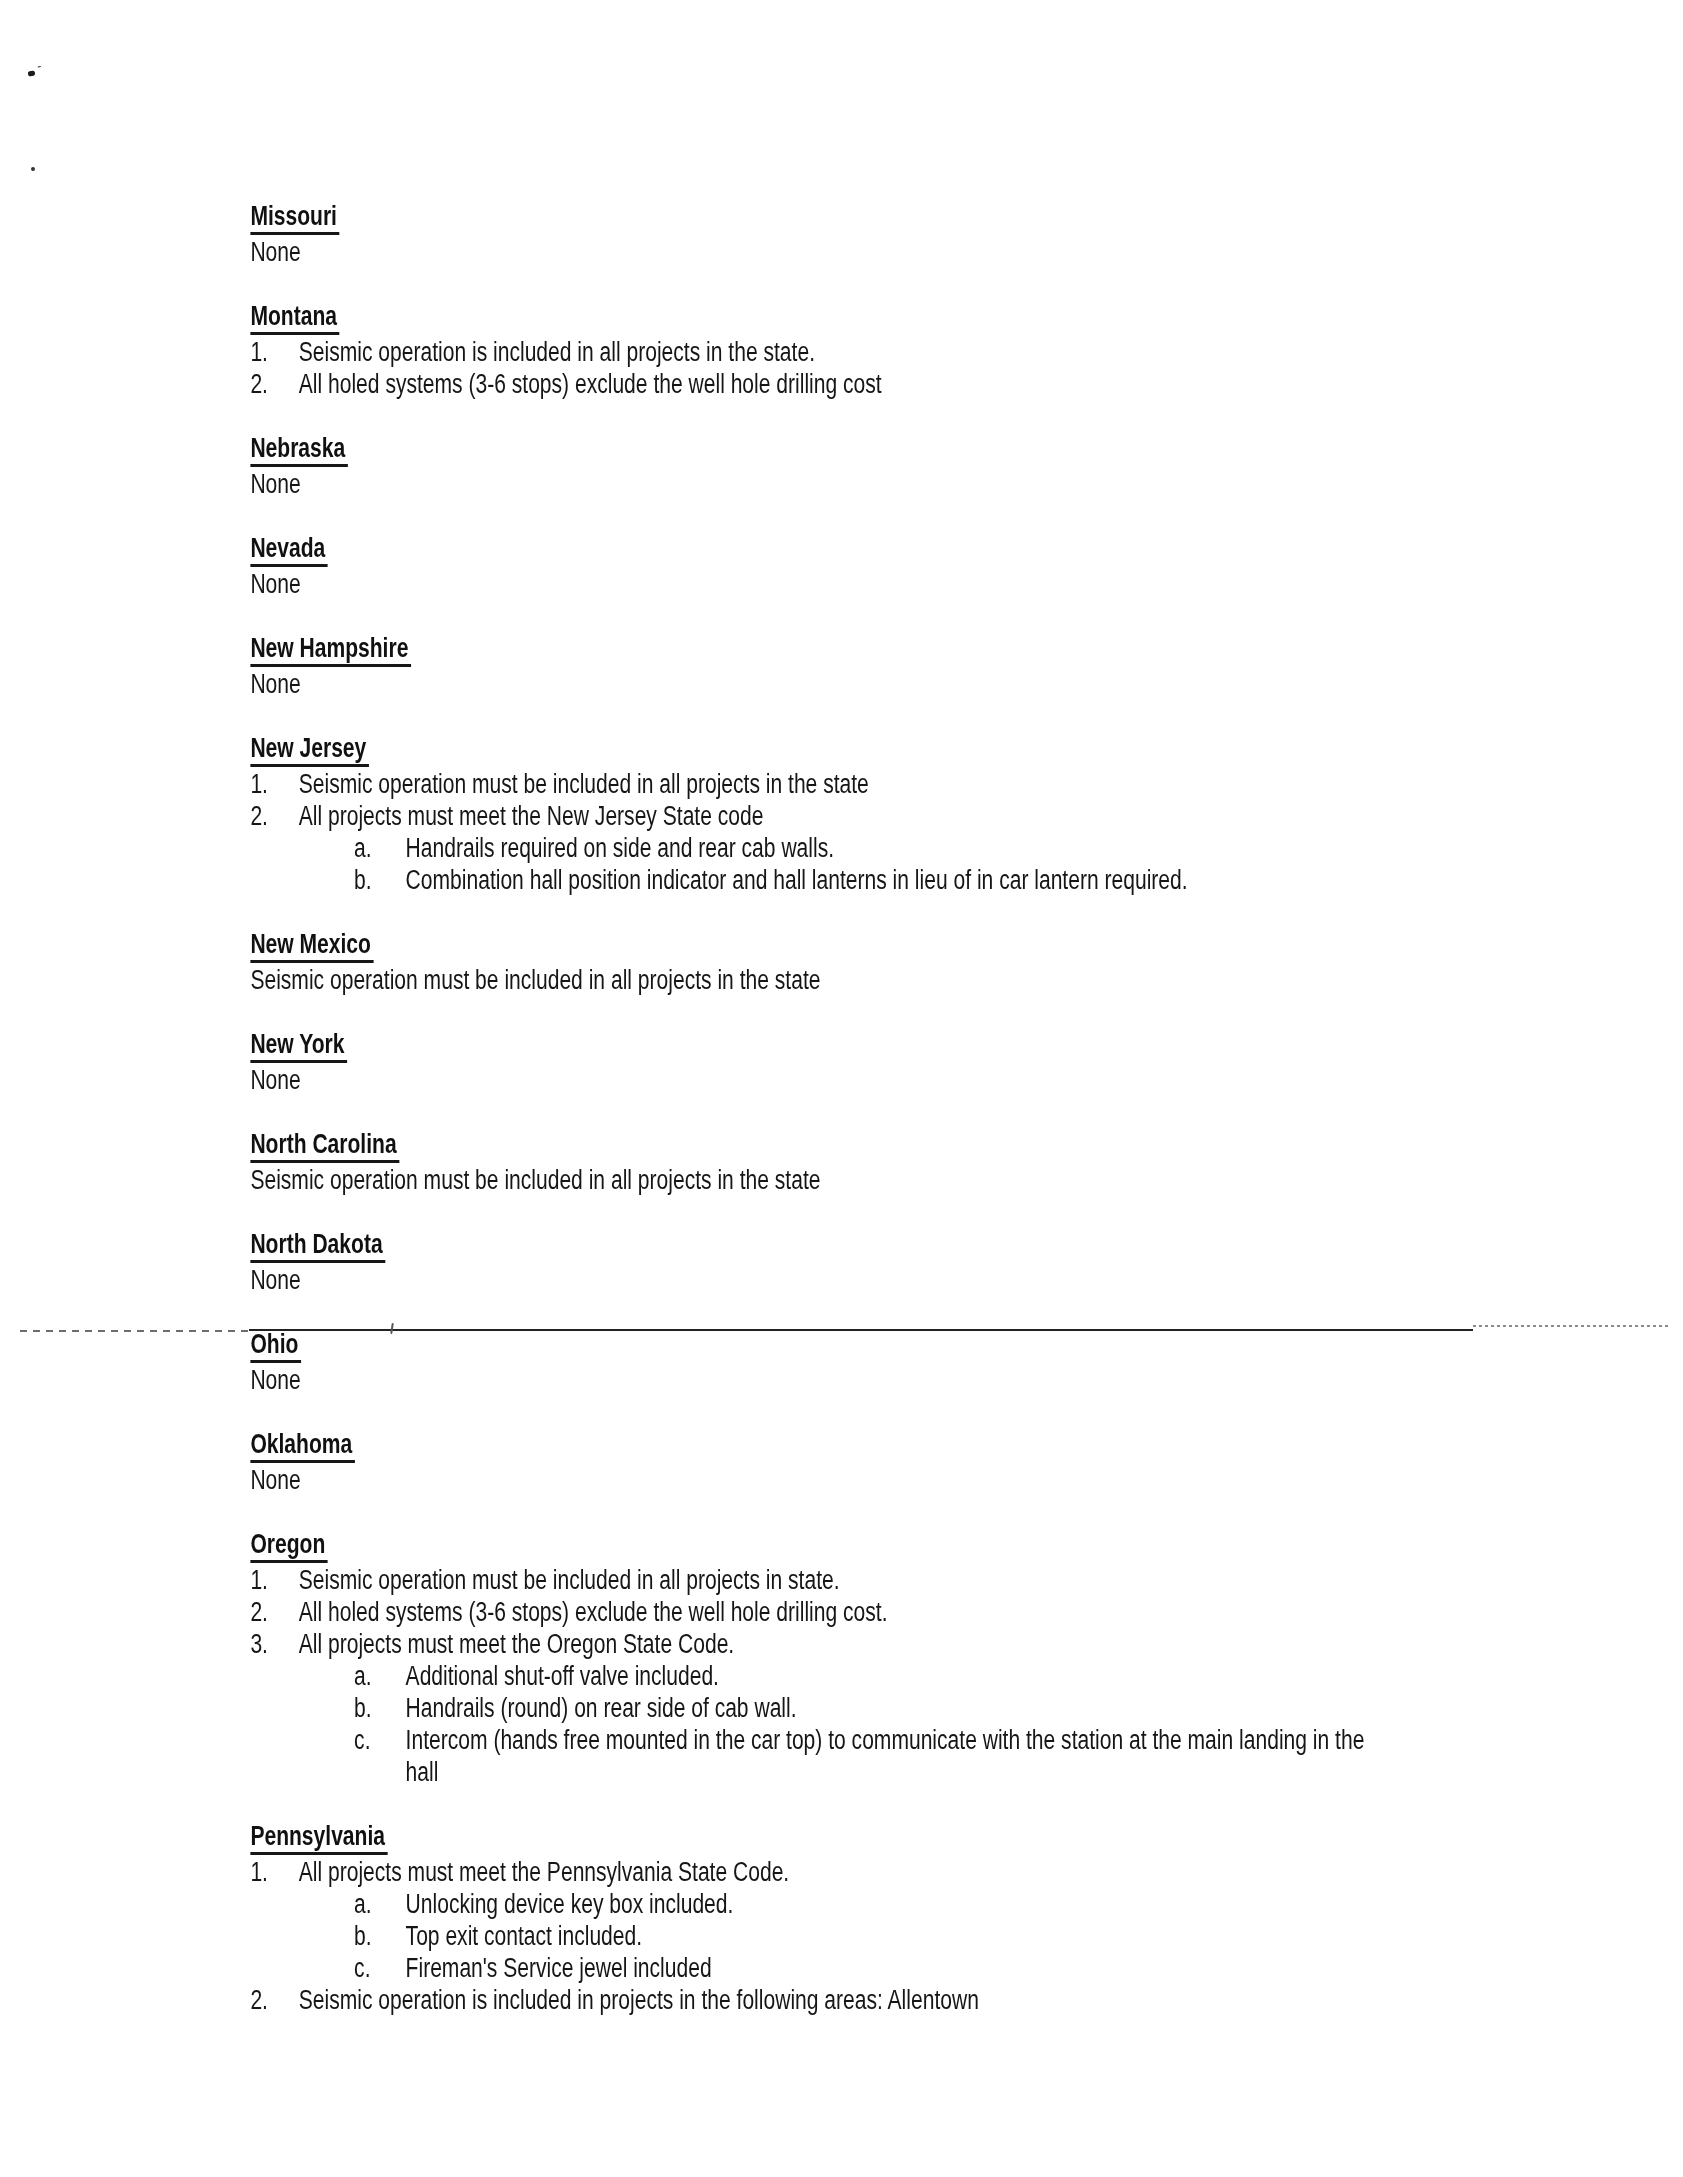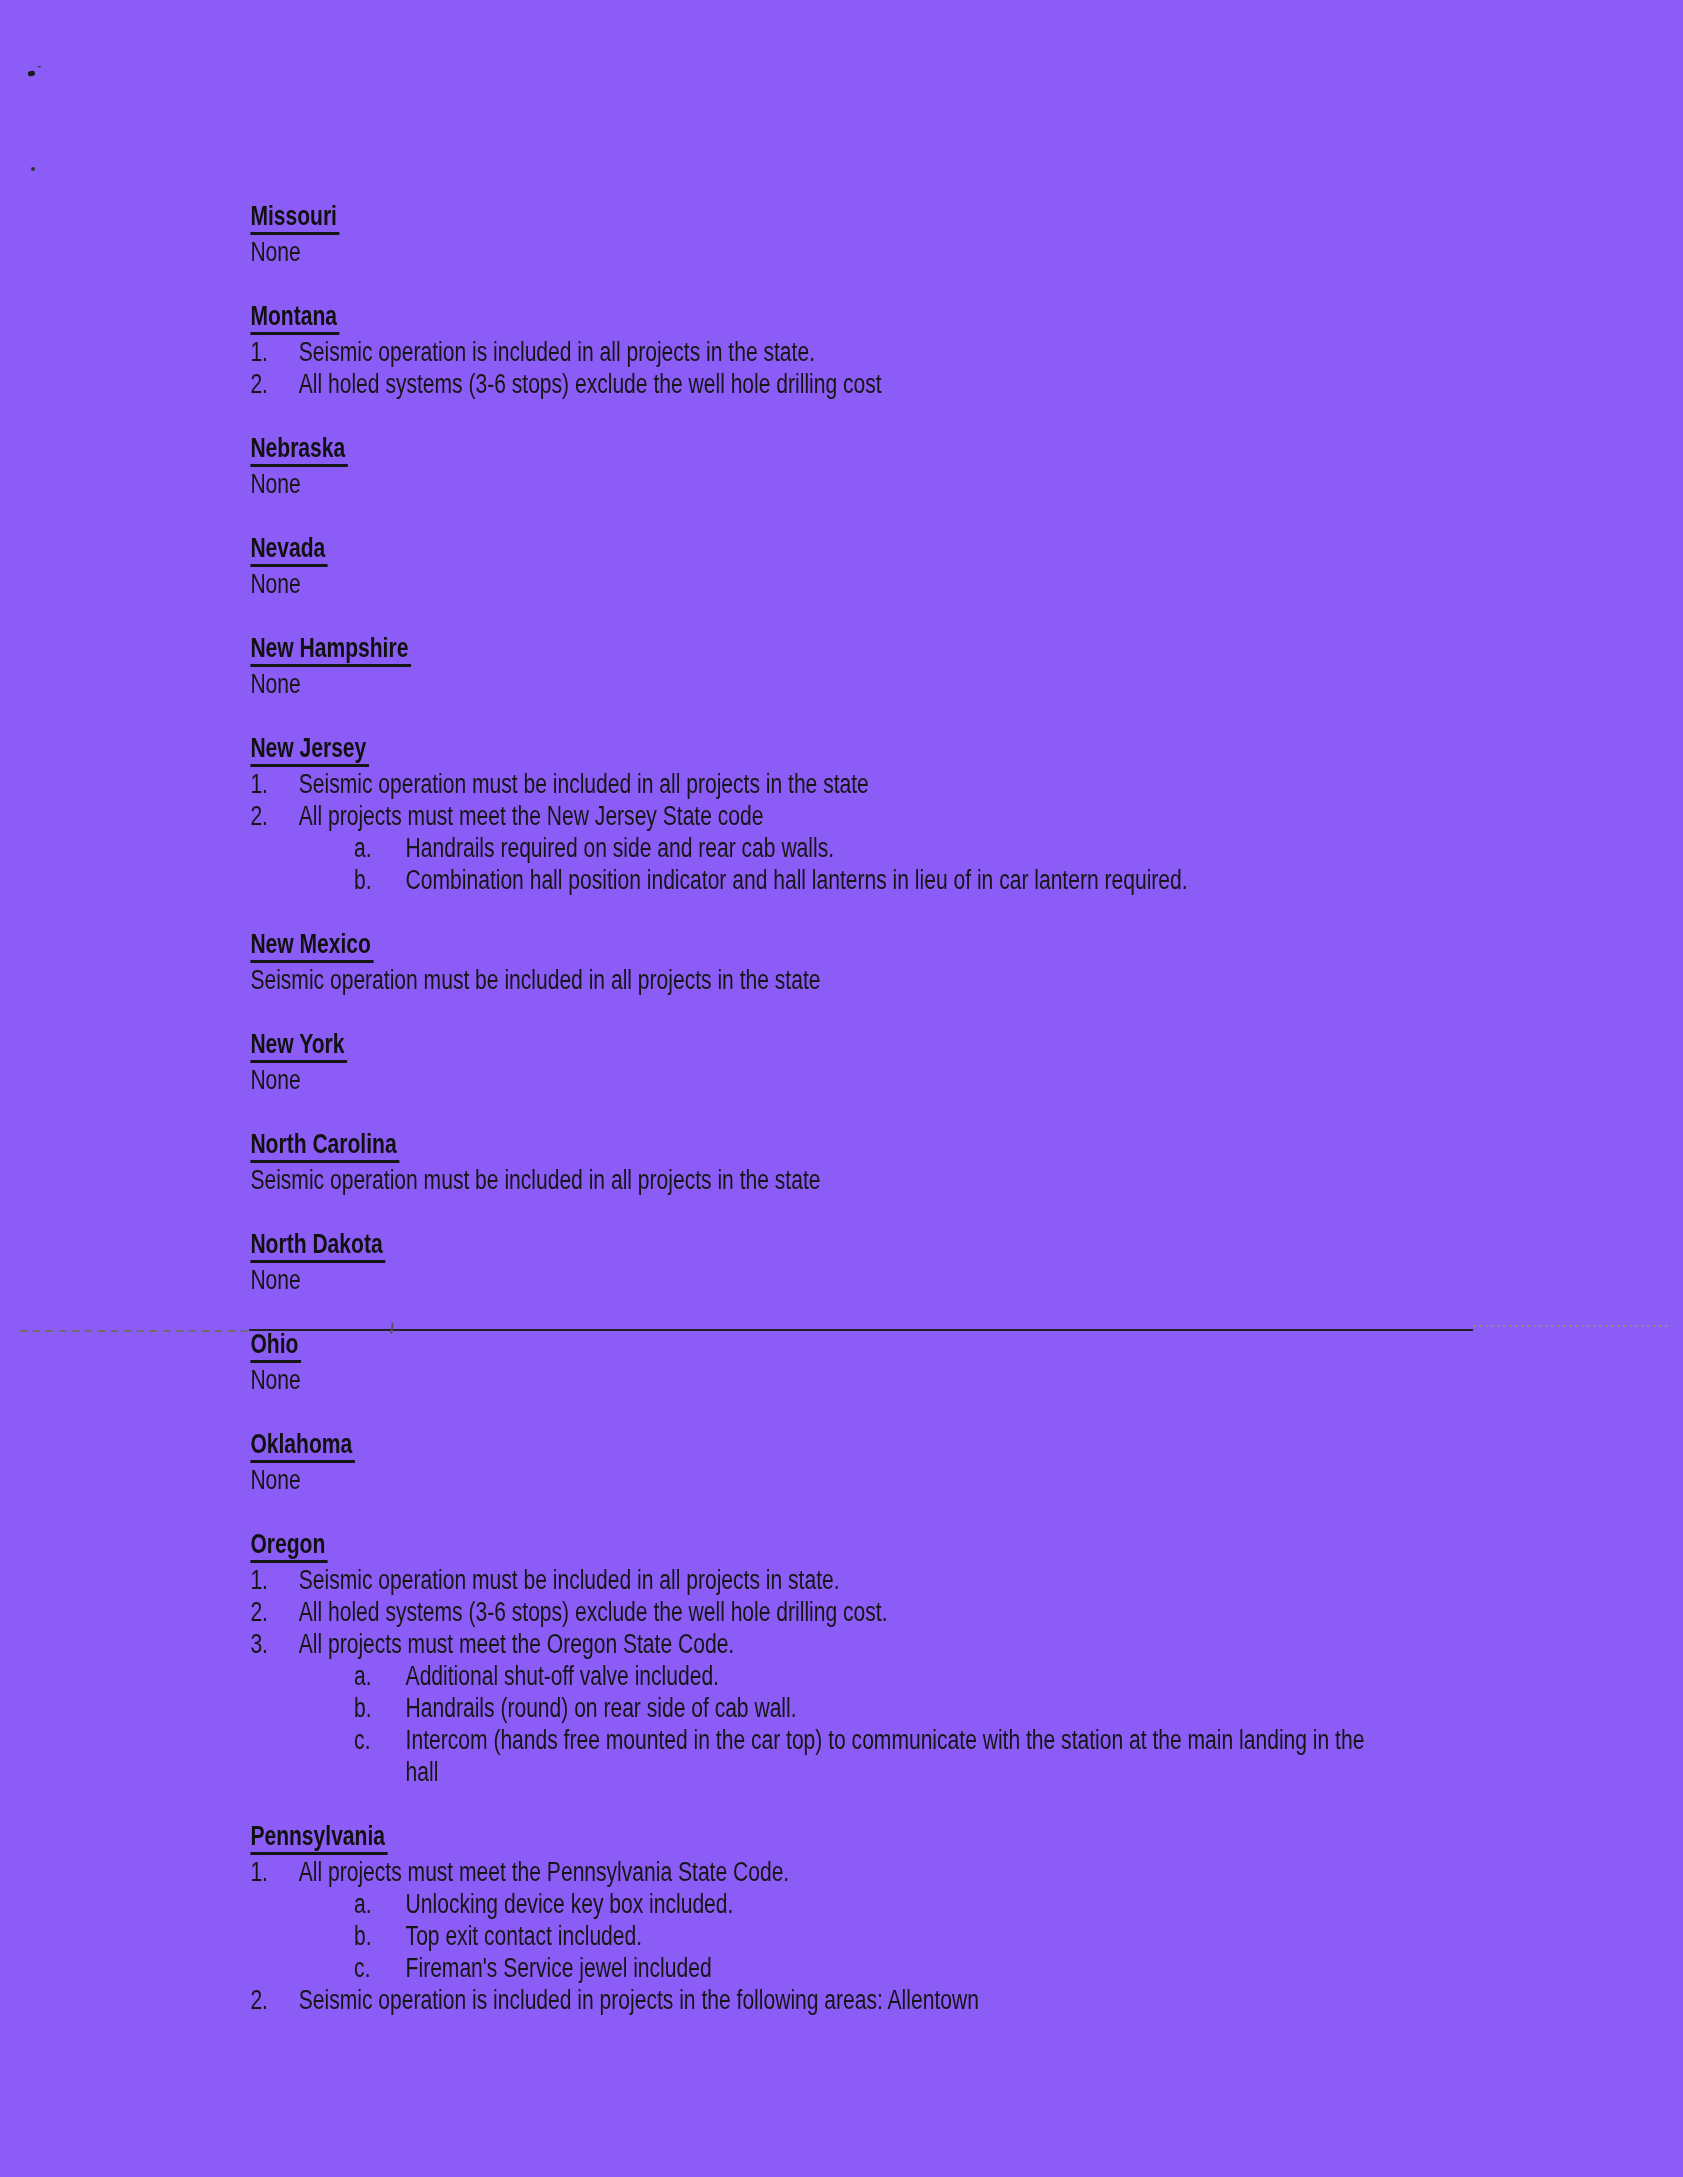--- a/index.html
+++ b/index.html
@@ -1,19 +1,19 @@
 <!DOCTYPE html>
 <html><head>
 <meta charset="utf-8">
 <style>
   html,body{margin:0;padding:0;background:#e8e8e8;}
   .page{
     position:relative;
     width:1683px;height:2177px;
-    background:#8b5cf6;
+    background:#ffffff;
     overflow:hidden;
     font-family:"Liberation Sans", sans-serif;
     color:#161616;
   }
   
   .scale-layer{
     position:absolute;left:0;top:200px;
     width:2158px;
     transform:scaleX(0.78);
     transform-origin:0 0;

